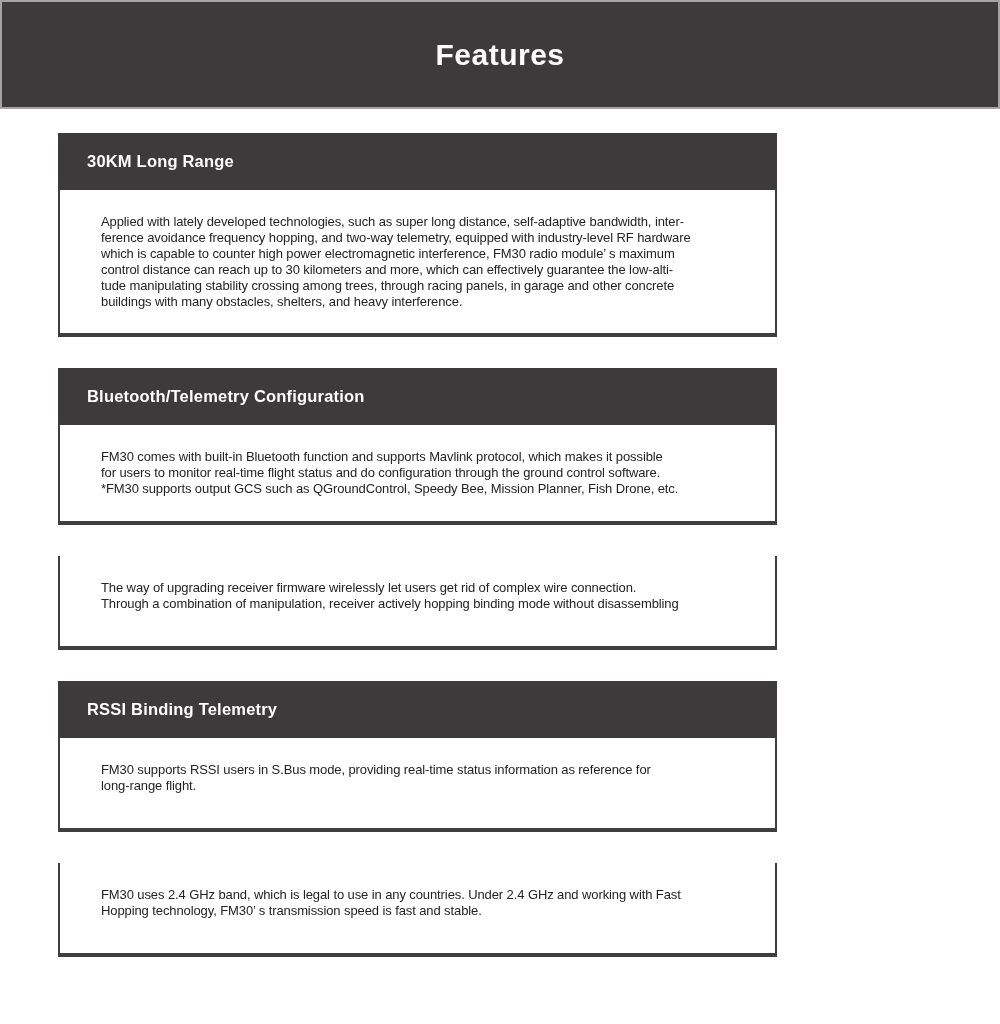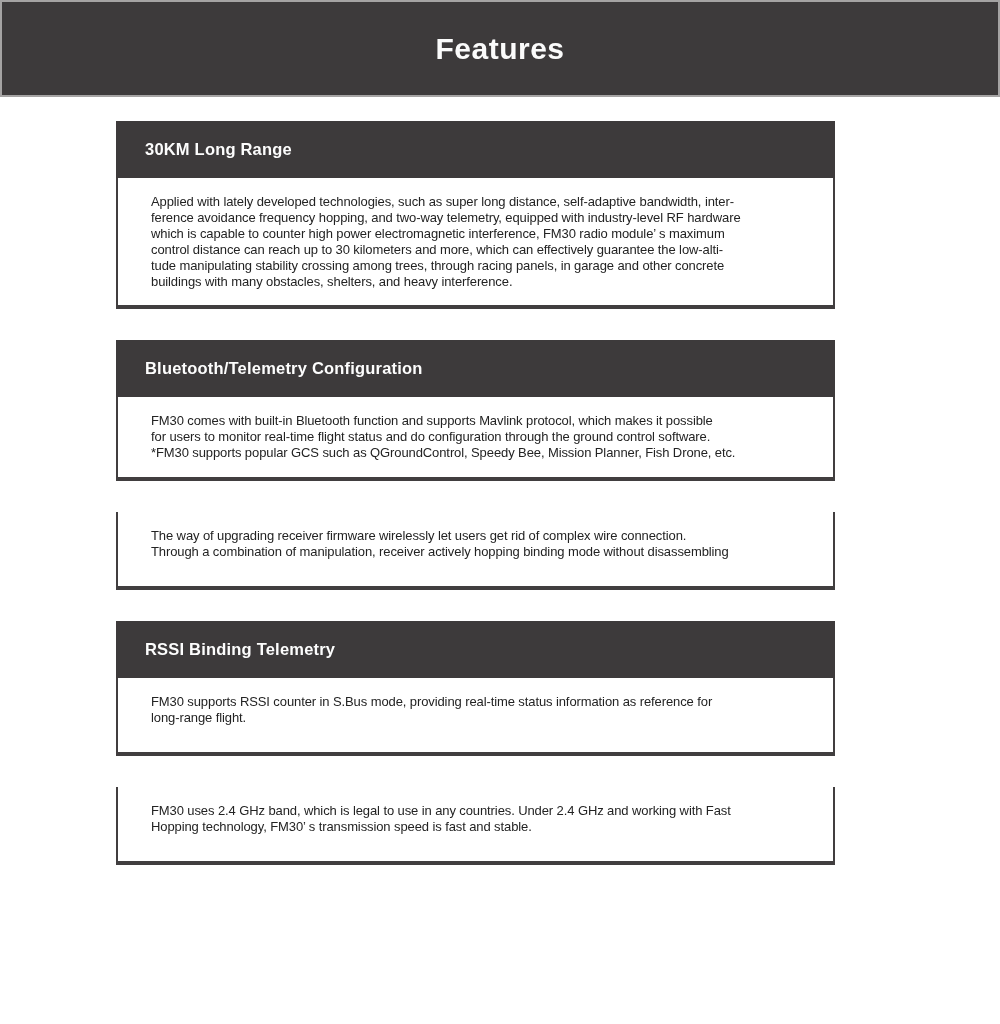--- a/index.html
+++ b/index.html
@@ -4,36 +4,36 @@
 <style>
   * { box-sizing: border-box; }
   html, body {
     margin: 0; padding: 0;
     width: 1000px; height: 1024px;
     background: #ffffff;
     font-family: "Liberation Sans", sans-serif;
     overflow: hidden;
   }
   .page-header {
-    height: 97px;
+    height: 109px;
     background: #3d3a3b;
     border: 2px solid #a5a3a3;
     display: flex;
     align-items: center;
     justify-content: center;
   }
   .page-title {
     margin: 0;
     color: #fbfbfb;
     font-size: 30px;
     font-weight: 700;
     letter-spacing: 0.5px;
   }
   .content {
-    padding: 24px 0 0 116px;
+    padding: 24px 0 0 58px;
   }
   .card {
     width: 719px;
     margin: 0 0 31px 0;
   }
   .card-header {
     height: 57px;
     background: #3d3a3b;
     display: flex;
     align-items: center;
@@ -47,21 +47,21 @@
     letter-spacing: 0.2px;
   }
   .card-body {
     background: #ffffff;
     border: 2px solid #413e3f;
     border-top: none;
     border-bottom-width: 4px;
     padding: 12px 6px 12px 29px;
   }
   .card-text {
-    margin: 4px;
+    margin: 12px;
     min-height: 42px;
     color: #232323;
     font-size: 13px;
     line-height: 15.9px;
     letter-spacing: -0.1px;
     white-space: pre-line;
   }
 </style>
 </head>
 <body>
@@ -86,37 +86,37 @@
     </div>
   </section>
 
   <section class="card">
     <div class="card-header">
       <h2 class="card-title">Bluetooth/Telemetry Configuration</h2>
     </div>
     <div class="card-body">
       <p class="card-text">FM30 comes with built-in Bluetooth function and supports Mavlink protocol, which makes it possible
 for users to monitor real-time flight status and do configuration through the ground control software.
-*FM30 supports popular GCS such as QGroundControl, Speedy Bee, Mission Planner, Fish Drone, etc.</p>
+*FM30 supports output GCS such as QGroundControl, Speedy Bee, Mission Planner, Fish Drone, etc.</p>
     </div>
   </section>
 
   <section class="card">
     <div class="card-body">
       <p class="card-text">The way of upgrading receiver firmware wirelessly let users get rid of complex wire connection.
 Through a combination of manipulation, receiver actively hopping binding mode without disassembling</p>
     </div>
   </section>
 
   <section class="card">
     <div class="card-header">
       <h2 class="card-title">RSSI Binding Telemetry</h2>
     </div>
     <div class="card-body">
-      <p class="card-text">FM30 supports RSSI counter in S.Bus mode, providing real-time status information as reference for
+      <p class="card-text">FM30 supports RSSI users in S.Bus mode, providing real-time status information as reference for
 long-range flight.</p>
     </div>
   </section>
 
   <section class="card">
     <div class="card-body">
       <p class="card-text">FM30 uses 2.4 GHz band, which is legal to use in any countries. Under 2.4 GHz and working with Fast
 Hopping technology, FM30’ s transmission speed is fast and stable.</p>
     </div>
   </section>

